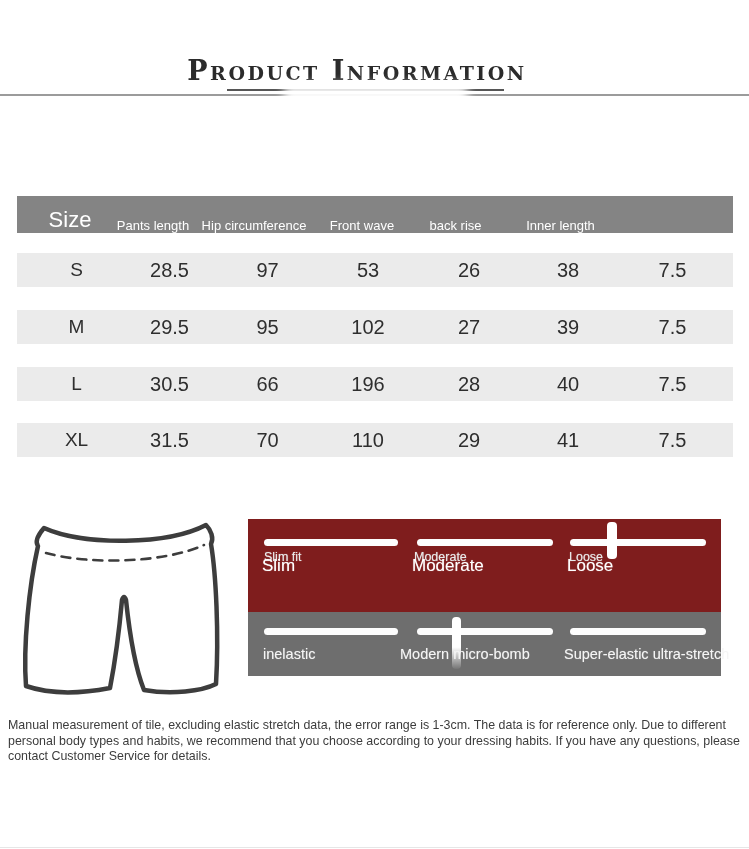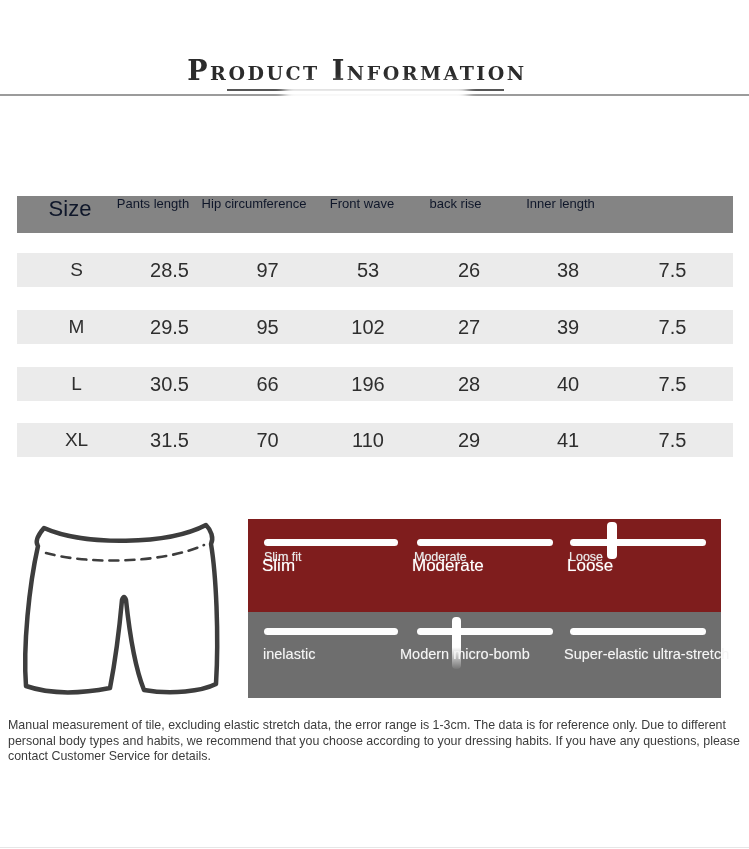--- a/index.html
+++ b/index.html
@@ -19,21 +19,21 @@
   .full-rule{position:absolute;left:0;top:94px;width:749px;height:2px;background:#9b9b9b;}
   .white-blob{
     position:absolute;left:284px;top:84px;width:184px;height:72px;background:#ffffff;
     filter:blur(5px);opacity:.94;
   }
   .bottom-edge{position:absolute;left:0;bottom:1px;width:749px;height:1px;background:#e6e6e6;}
 
   
   .thead{
     position:absolute;left:17px;top:196px;width:716px;height:37px;background:#848484;
-    display:flex;align-items:flex-start;color:#0f172a;
+    display:flex;align-items:flex-end;color:#ffffff;
   }
   .thead .cell{text-align:center;font-size:13px;}
   .thead .c0{width:94px;font-size:22px;padding-left:12px;box-sizing:border-box;}
   .thead .c1{width:84px}.thead .c2{width:112px}.thead .c3{width:118px}
   .thead .c4{width:98px}.thead .c5{width:89px}.thead .c6{width:121px}
 
   .trow{
     position:absolute;left:17px;width:716px;height:34px;background:#ebebeb;
     display:flex;align-items:center;color:#2e2e2e;
   }
@@ -42,21 +42,21 @@
   .trow .d1{width:95px}.trow .d2{width:101px}.trow .d3{width:100px}
   .trow .d4{width:102px}.trow .d5{width:96px}.trow .d6{width:113px}
   .row-s{top:253px}.row-m{top:310px}.row-l{top:367px}.row-xl{top:423px}
 
   
   .shorts{position:absolute;left:20px;top:516px;}
 
   
   .panel{position:absolute;left:248px;width:473px;}
   .panel-fit{top:519px;height:105px;background:#7f1d1d;}
-  .panel-stretch{top:612px;height:86px;background:#6e6e6e;}
+  .panel-stretch{top:612px;height:64px;background:#6e6e6e;}
   .track{position:absolute;height:7px;border-radius:3.5px;background:#fdfdfd;}
   .panel-fit .track{top:20px;}
   .panel-stretch .track{top:16px;}
   .t0{left:16px;width:134px}.t1{left:169px;width:136px}.t2{left:322px;width:136px}
   .marker{position:absolute;border-radius:4px;background:#ffffff;}
   .marker-fit{left:359px;top:3px;width:10px;height:37px;}
   .marker-stretch{
     left:204px;top:5px;width:9px;height:52px;
     background:linear-gradient(180deg,#ffffff 0%,#ffffff 58%,rgba(255,255,255,0.05) 100%);
   }

